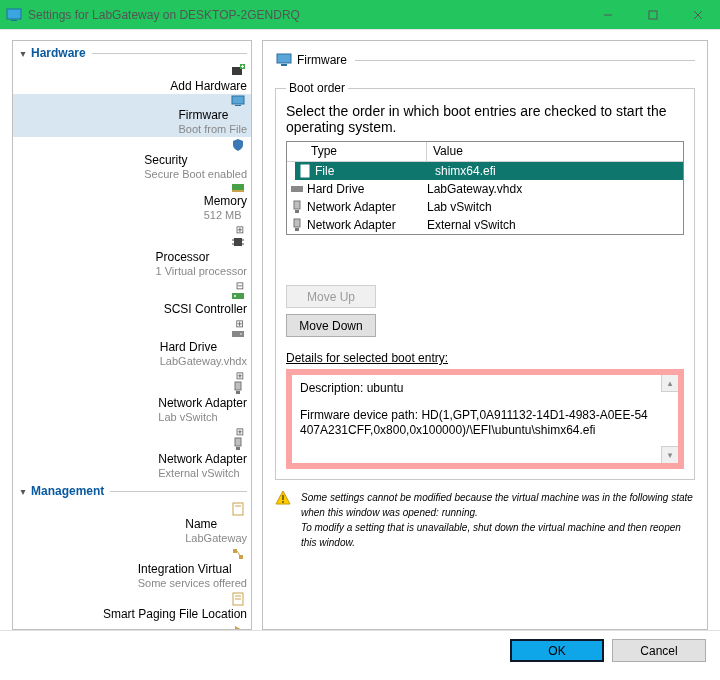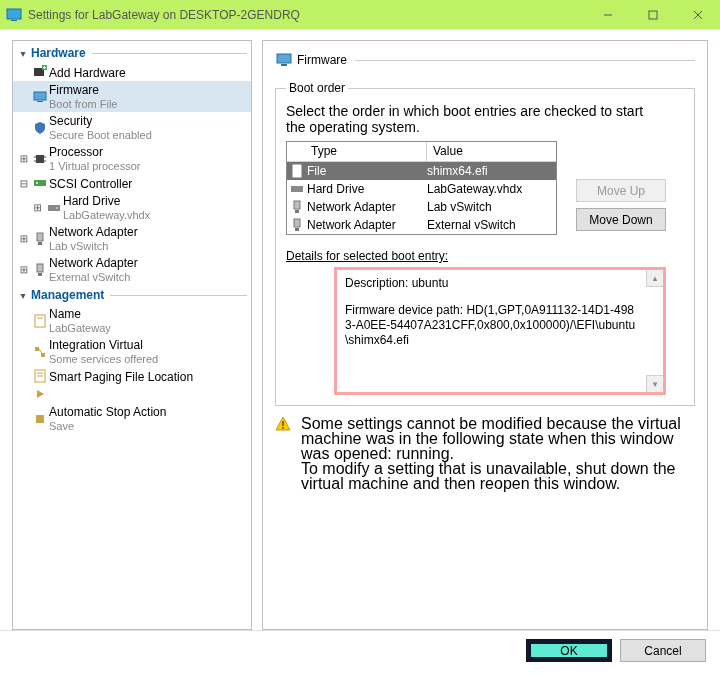--- a/index.html
+++ b/index.html
@@ -1,87 +1,87 @@
 <!DOCTYPE html>
 <html><head>
 <meta charset="utf-8">
 <style>
   * { box-sizing: border-box; font-family: "Segoe UI", Tahoma, sans-serif; }
   html, body { margin: 0; padding: 0; }
   body { width: 720px; height: 680px; background: #fff; font-size: 12px; color: #000; }
 
   
-  .titlebar { height: 30px; display: flex; align-items: center; padding-left: 6px; border-bottom: 1px solid #e5e5e5; background:#bef264; }
+  .titlebar { height: 30px; display: flex; align-items: center; padding-left: 6px; border-bottom: 1px solid #e5e5e5; background:#22c55e; }
   .titlebar .appicon { width:16px; height:16px; margin-right:6px; }
   .titlebar .title { flex:1; color:#555; font-size:12px; }
   .titlebar .winbtn { width:45px; height:30px; display:flex; align-items:center; justify-content:center; color:#555; }
   .titlebar .winbtn svg { width:10px; height:10px; }
 
   
   .content { display:flex; height:600px; }
   .nav { width:240px; border:1px solid #bfbfbf; margin:10px 5px 0 12px; background:#fff; overflow:hidden; position:relative; }
   .nav-inner { padding:2px 0; }
   .right { flex:1; border:1px solid #bfbfbf; margin:10px 12px 0 5px; background:#fff; padding:8px 12px 10px 12px; display:flex; flex-direction:column; }
 
   
   .section-head { display:flex; align-items:center; height:20px; padding:0 4px; }
   .section-head .exp { width:12px; text-align:center; color:#555; font-size:10px;}
   .section-head .lbl { color:#0a5aa0; font-weight:600; font-size:12px; margin-left:2px;}
   .section-head .line { flex:1; height:1px; background:#c9c9c9; margin-left:6px; }
 
-  .navrow { display:flex; align-items:center; min-height:18px; padding:1px 4px 1px 4px; }
+  .navrow { display:flex; align-items:flex-end; min-height:18px; padding:1px 4px 1px 4px;flex-direction:column; }
   .navrow .gutter { width:14px; display:flex; justify-content:center; align-items:center; font-size:10px; color:#555;}
   .navrow .ic { width:18px; display:flex; justify-content:center; align-items:center;}
   .navrow .txt { display:flex; flex-direction:column; line-height:14px; padding-top:1px;}
   .navrow .lbl { font-size:12px; color:#000; }
   .navrow .sub { font-size:11px; color:#888; white-space:nowrap; overflow:hidden; text-overflow:ellipsis; max-width:170px;}
   .navrow.selected { background:#d8e6f2; }
   .navrow.selected .lbl { color:#000; }
   .navrow.sub-indent .gutter { width:28px; justify-content:flex-end; padding-right:3px;}
   .navrow.sub-indent .sub { max-width:155px;}
 
   
   .paneltitle { display:flex; align-items:center; height:22px;}
   .paneltitle .ic { width:18px; display:flex; justify-content:center;}
   .paneltitle .lbl { margin-left:4px; font-size:12px;}
   .paneltitle .line { flex:1; height:1px; background:#c9c9c9; margin-left:8px;}
 
-  fieldset.boot { border:1px solid #c9c9c9; margin:10px 0 0 0; padding:6px 28px 10px 10px;}
+  fieldset.boot { border:1px solid #c9c9c9; margin:10px 0 0 0; padding:6px 10px 10px 10px;}
   fieldset.boot legend { font-size:12px; padding:0 3px;}
   .instr { font-size:14px; margin:2px 0 6px 0;}
 
-  .bootrow { display:flex; gap:19px; }
+  .bootrow { display:flex; gap:12px;flex-direction:column; }
   .bootlist { flex:1; border:1px solid #8a8a8a; background:#fff; }
   .bl-head { display:flex; height:20px; border-bottom:1px solid #d0d0d0;}
   .bl-head div { border-right:1px solid #d0d0d0; padding:2px 6px; font-size:12px; background:#fff;}
   .bl-head .c1 { width:140px;}
   .bl-head .c2 { flex:1; border-right:none;}
   .bl-row { display:flex; align-items:center; height:18px; font-size:12px;}
   .bl-row .ic { width:20px; display:flex; justify-content:center;}
   .bl-row .c1 { width:120px;}
   .bl-row .c2 { flex:1;}
-  .bl-row.selected { background:#737373; color:#fff;}
+  .bl-row.selected { background:#0f766e; color:#fff;margin-left:8px;}
 
   .movebtns { display:flex; flex-direction:column; gap:6px; width:90px; padding-top:38px;}
   .btn { height:23px; border:1px solid #adadad; background:#e1e1e1; font-size:12px; display:flex; align-items:center; justify-content:center;}
   .btn.disabled { color:#9b9b9b; background:#f0f0f0; border-color:#d0d0d0;}
-  .btn.primary { border:5px solid #0f172a; background:#5eead4; min-width:86px;}
+  .btn.primary { border:2px solid #0f172a; background:#0ea5e9; min-width:86px;}
 
   .details-lbl { margin-top:14px; font-size:12px;text-decoration:underline;}
-  .details-box { border:3px solid #fca5a5; margin-top:4px; padding:6px 8px; font-size:12px; line-height:15px; position:relative; height:128px;margin-left:48px;}
+  .details-box { border:6px solid #fca5a5; margin-top:4px; padding:6px 8px; font-size:12px; line-height:15px; position:relative; height:100px;}
   .details-box .scroll-up, .details-box .scroll-dn { position:absolute; right:0; width:17px; height:17px; background:#f0f0f0; border-left:1px solid #d0d0d0; display:flex; align-items:center; justify-content:center; font-size:9px; color:#888;}
   .details-box .scroll-up { top:0; border-bottom:1px solid #d0d0d0;}
   .details-box .scroll-dn { bottom:0; border-top:1px solid #d0d0d0;}
 
-  .warning { display:flex; gap:8px; margin-top:10px; font-size:16px; line-height:15px;}
+  .warning { display:flex; gap:8px; margin-top:10px; font-size:10px; line-height:15px;font-style:italic;}
   .warning .wic { width:18px; flex:none;}
 
   
   .footer { height:40px; display:flex; justify-content:flex-end; align-items:center; gap:8px; padding-right:14px; border-top:1px solid #e0e0e0; margin-top:0;}
-  .footer .btn { width:86px;}
+  .footer .btn { width:94px;}
 
   
   .i-monitor { width:14px; height:12px;}
   .i-chip { width:14px; height:14px;}
 </style>
 </head>
 <body>
 
 <div class="titlebar">
   <svg class="appicon" viewBox="0 0 16 16">
@@ -153,20 +153,33 @@
             <svg width="14" height="14">
               <path d="M7 1 L12 3 V7 C12 10 9 12 7 13 C5 12 2 10 2 7 V3 Z" fill="#3b78b5"></path>
             </svg>
           </span>
         <span class="txt">
             <span class="lbl">Security</span>
             <span class="sub">Secure Boot enabled</span>
           </span>
       </div>
 
+      <div class="navrow">
+        <span class="gutter"></span>
+        <span class="ic">
+            <svg width="14" height="10">
+              <rect x="1" y="1" width="12" height="6" fill="#46a046"></rect>
+              <rect x="1" y="7" width="12" height="2" fill="#c9a24a"></rect>
+            </svg>
+          </span>
+        <span class="txt">
+            <span class="lbl">Memory</span>
+            <span class="sub">512 MB</span>
+          </span>
+      </div>
 
       <div class="navrow">
         <span class="gutter">⊞</span>
         <span class="ic">
             <svg class="i-chip">
               <rect x="3" y="3" width="8" height="8" fill="#444"></rect>
               <line x1="1" y1="5" x2="3" y2="5" stroke="#444"></line>
               <line x1="1" y1="9" x2="3" y2="9" stroke="#444"></line>
               <line x1="11" y1="5" x2="13" y2="5" stroke="#444"></line>
               <line x1="11" y1="9" x2="13" y2="9" stroke="#444"></line>

